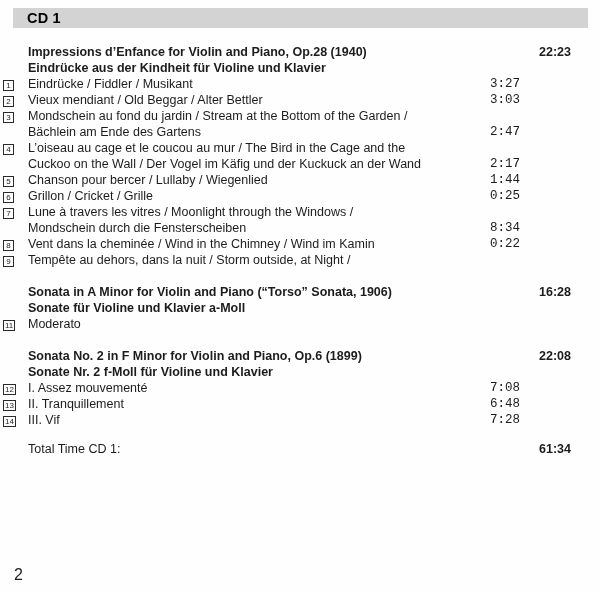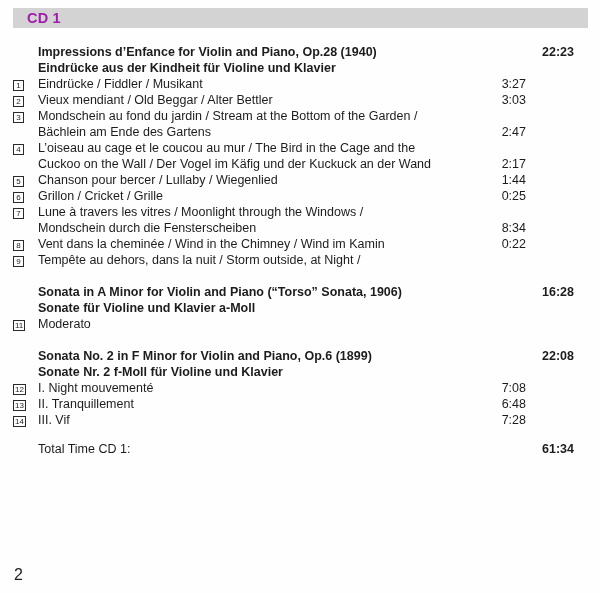--- a/index.html
+++ b/index.html
@@ -12,46 +12,46 @@
     color:#1c1c1c;
     overflow:hidden;
   }
   .cd-bar {
     position:absolute; left:13px; top:8px;
     width:575px; height:20px;
     background:#d3d3d3;
     display:flex; align-items:center;
   }
   .cd-bar span {
-    font-weight:bold; font-size:14.5px; margin-left:14px; color:#a21caf;
+    font-weight:bold; font-size:14.5px; margin-left:14px; color:#000000;
     letter-spacing:0.2px;
   }
   .content {
-    position:absolute; left:13px; top:44px; width:575px;
+    position:absolute; left:3px; top:44px; width:575px;
     font-size:12.5px; line-height:16px;
   }
   .row { display:flex; align-items:flex-start; }
   .num-col { flex:none; width:25px; }
   .numbox {
     display:inline-block;
     min-width:11px; height:11px; line-height:10px;
     padding:0 1px;
     border:1px solid #2a2a2a;
     font-size:8px; text-align:center;
     margin-top:2px;
     color:#1c1c1c;
   }
   .text-col { flex:1; }
   .bold { font-weight:bold; }
   .time-col {
-    flex:none; width:46px; text-align:right;
-    margin-left:4px; margin-right:62px;
+    flex:none; width:46px; 
+    margin-left:4px; margin-right:42px;font-family:Liberation Mono, monospace;
   }
   .work-time {
-    flex:none; width:46px; text-align:left;
+    flex:none; width:46px; text-align:center;
     margin-left:4px; font-weight:bold;
   }
   .work + .work { margin-top:16px; }
   .total-row { margin-top:13px; }
   .page-number {
     position:absolute; left:14px; top:566px;
     font-size:16px; color:#1c1c1c;
   }
 </style>
 </head>
@@ -152,21 +152,21 @@
             <div class="num-col"></div>
             <div class="text-col bold">Sonata No. 2 in F Minor for Violin and Piano, Op.6 (1899)</div>
             <div class="work-time">22:08</div>
           </div>
           <div class="row">
             <div class="num-col"></div>
             <div class="text-col bold">Sonate Nr. 2 f-Moll für Violine und Klavier</div>
           </div>
           <div class="row">
             <div class="num-col"><span class="numbox">12</span></div>
-            <div class="text-col">I. Night mouvementé</div>
+            <div class="text-col">I. Assez mouvementé</div>
             <div class="time-col">7:08</div>
           </div>
           <div class="row">
             <div class="num-col"><span class="numbox">13</span></div>
             <div class="text-col">II. Tranquillement</div>
             <div class="time-col">6:48</div>
           </div>
           <div class="row">
             <div class="num-col"><span class="numbox">14</span></div>
             <div class="text-col">III. Vif</div>

